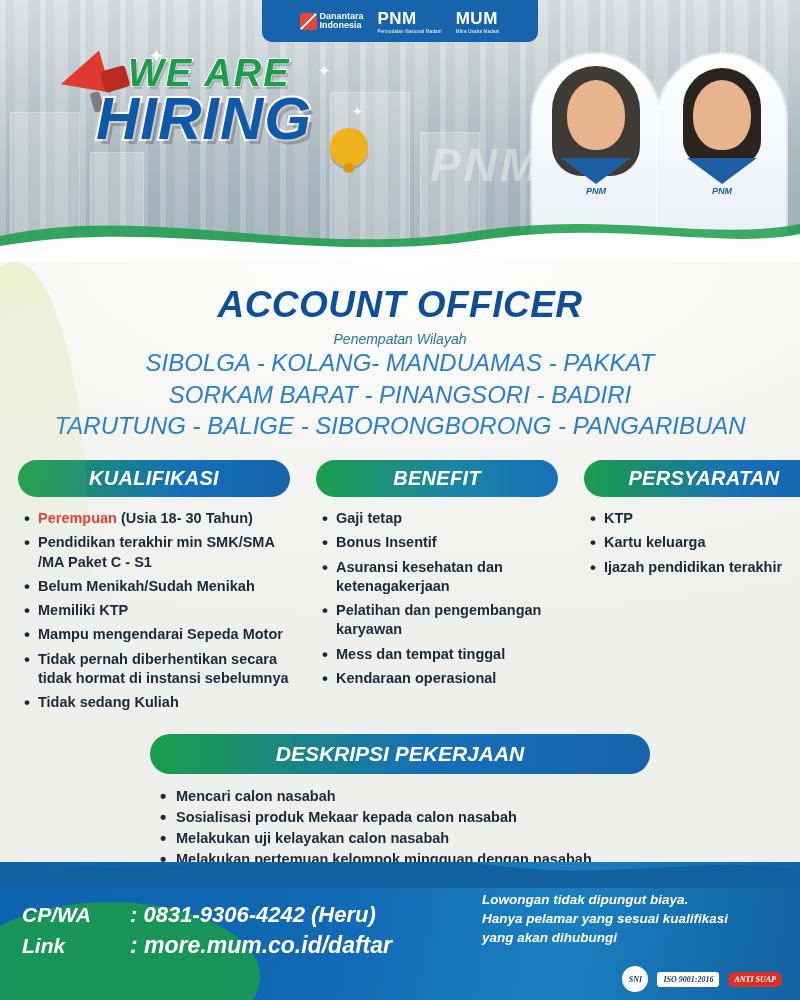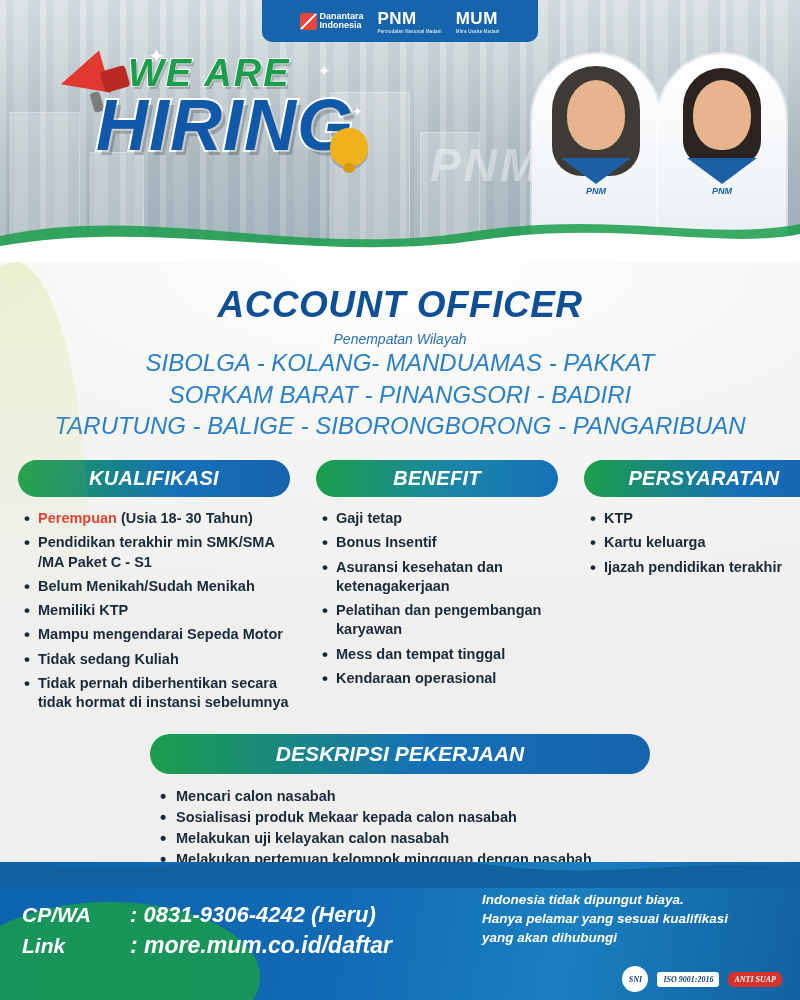--- a/index.html
+++ b/index.html
@@ -94,21 +94,21 @@
   .weare {
     position: absolute; left: 128px; top: 52px;
     font-size: 38px; font-weight: bold; font-style: italic;
     color: #1b9e4b; letter-spacing: 2px;
     -webkit-text-stroke: 2px #ffffff;
     paint-order: stroke fill;
     text-shadow: 2px 3px 0 rgba(0,0,0,.18);
   }
   .hiring {
     position: absolute; left: 96px; top: 84px;
-    font-size: 72px; font-weight: bold; font-style: italic;
+    font-size: 60px; font-weight: bold; font-style: italic;
     color: #1059a8; letter-spacing: 1px;
     -webkit-text-stroke: 4px #ffffff;
     paint-order: stroke fill;
     text-shadow: 4px 5px 0 rgba(0,0,0,.2);
   }
   .bell {
     position: absolute; left: 330px; top: 128px;
     width: 38px; height: 38px; background: #f0b21c;
     border-radius: 50% 50% 44% 44%;
     box-shadow: 0 3px 0 rgba(0,0,0,.18);
@@ -346,22 +346,22 @@
     <div class="cols">
 
       <div class="col kualifikasi">
         <div class="col-head">KUALIFIKASI</div>
         <ul class="items">
           <li><span class="hl">Perempuan</span><span> (Usia 18- 30 Tahun)</span></li>
           <li>Pendidikan terakhir min SMK/SMA /MA Paket C - S1</li>
           <li>Belum Menikah/Sudah Menikah</li>
           <li>Memiliki KTP</li>
           <li>Mampu mengendarai Sepeda Motor</li>
+          <li>Tidak pernah diberhentikan secara tidak hormat  di instansi sebelumnya</li>
           <li>Tidak sedang Kuliah</li>
-          <li>Tidak pernah diberhentikan secara tidak hormat  di instansi sebelumnya</li>
         </ul>
       </div>
 
       <div class="col benefit">
         <div class="col-head benefit">BENEFIT</div>
         <ul class="items">
           <li>Gaji tetap</li>
           <li>Bonus Insentif</li>
           <li>Asuransi kesehatan dan ketenagakerjaan</li>
           <li>Pelatihan dan pengembangan karyawan</li>
@@ -402,21 +402,21 @@
         <span class="contact-label">CP/WA</span>
         <span class="contact-value">: 0831-9306-4242 (Heru)</span>
       </div>
       <div class="contact-row">
         <span class="contact-label">Link</span>
         <span class="contact-value link">: more.mum.co.id/daftar</span>
       </div>
     </div>
 
     <div class="notice">
-      <div>Indonesia tidak dipungut biaya.</div>
+      <div>Lowongan tidak dipungut biaya.</div>
       <div>Hanya pelamar yang sesuai kualifikasi</div>
       <div>yang akan dihubungi</div>
     </div>
 
     <div class="cert-row">
       <span class="cert circle">SNI</span>
       <span class="cert">ISO 9001:2016</span>
       <span class="cert red">ANTI SUAP</span>
     </div>
   </div>

